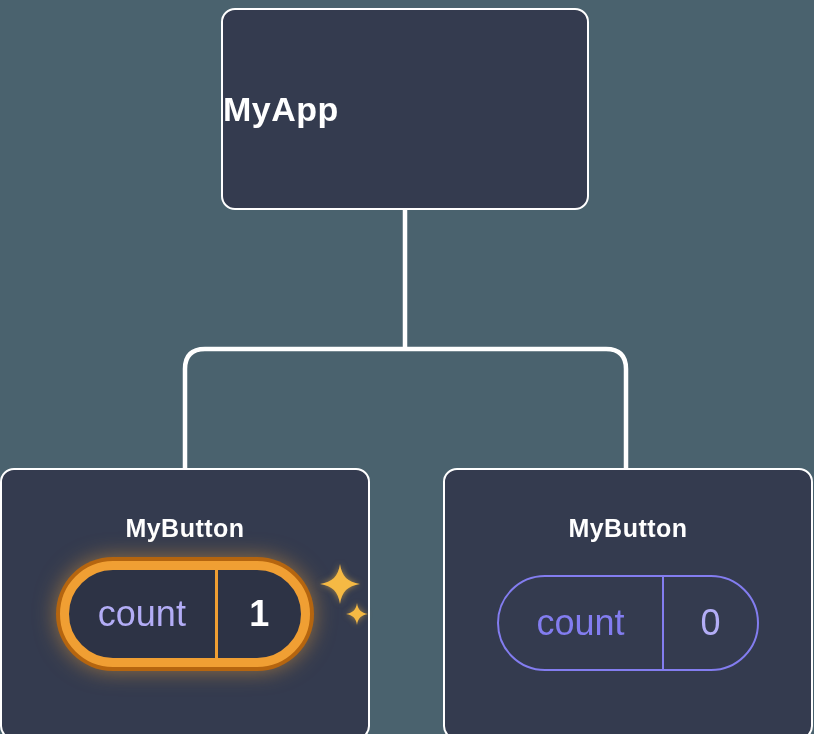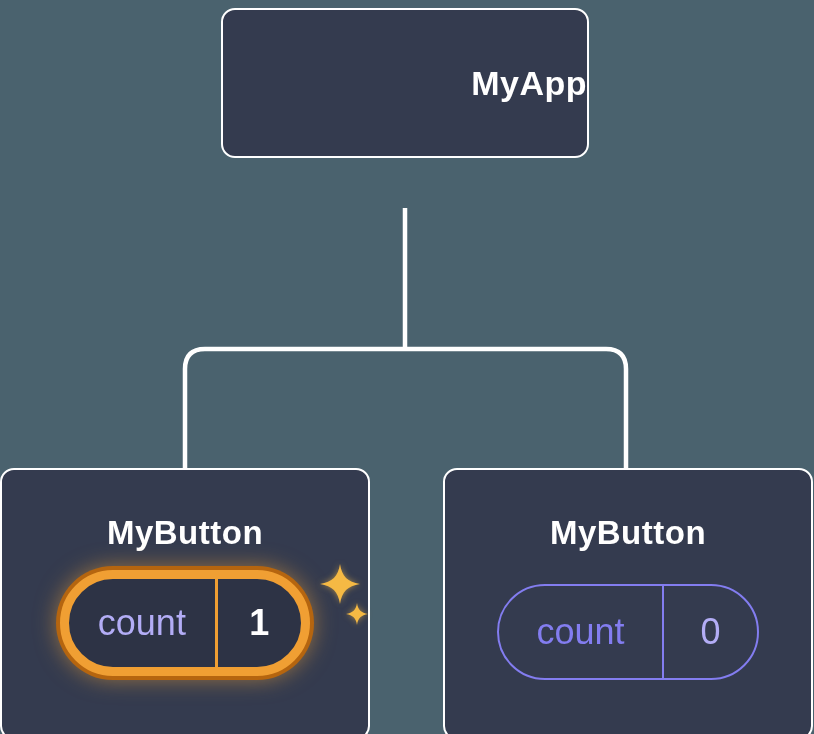--- a/index.html
+++ b/index.html
@@ -34,37 +34,37 @@
   }
   .box-title {
     color: var(--c-text, #ffffff);
     font-weight: 700;
     font-size: 34px;
     letter-spacing: 0.5px;
     text-align: center;
   }
   #root-box {
     left: 221px; top: 8px;
-    width: 368px; height: 150px;
+    width: 368px; height: 202px;
     display: flex;
     align-items: center;
-    justify-content: flex-end;
+    justify-content: flex-start;
   }
   .child {
     top: 468px;
     width: 370px; height: 272px;
     display: flex;
     flex-direction: column;
     align-items: center;
   }
   #child-left  { left: 0; }
   #child-right { left: 443px; }
   .child .box-title {
     margin-top: 44px;
-    font-size: 33px;
+    font-size: 25px;
   }
   .pill {
     display: flex;
     align-items: stretch;
     border-radius: 999px;
     box-sizing: border-box;
     overflow: hidden;
   }
   .pill-cell {
     display: flex;

